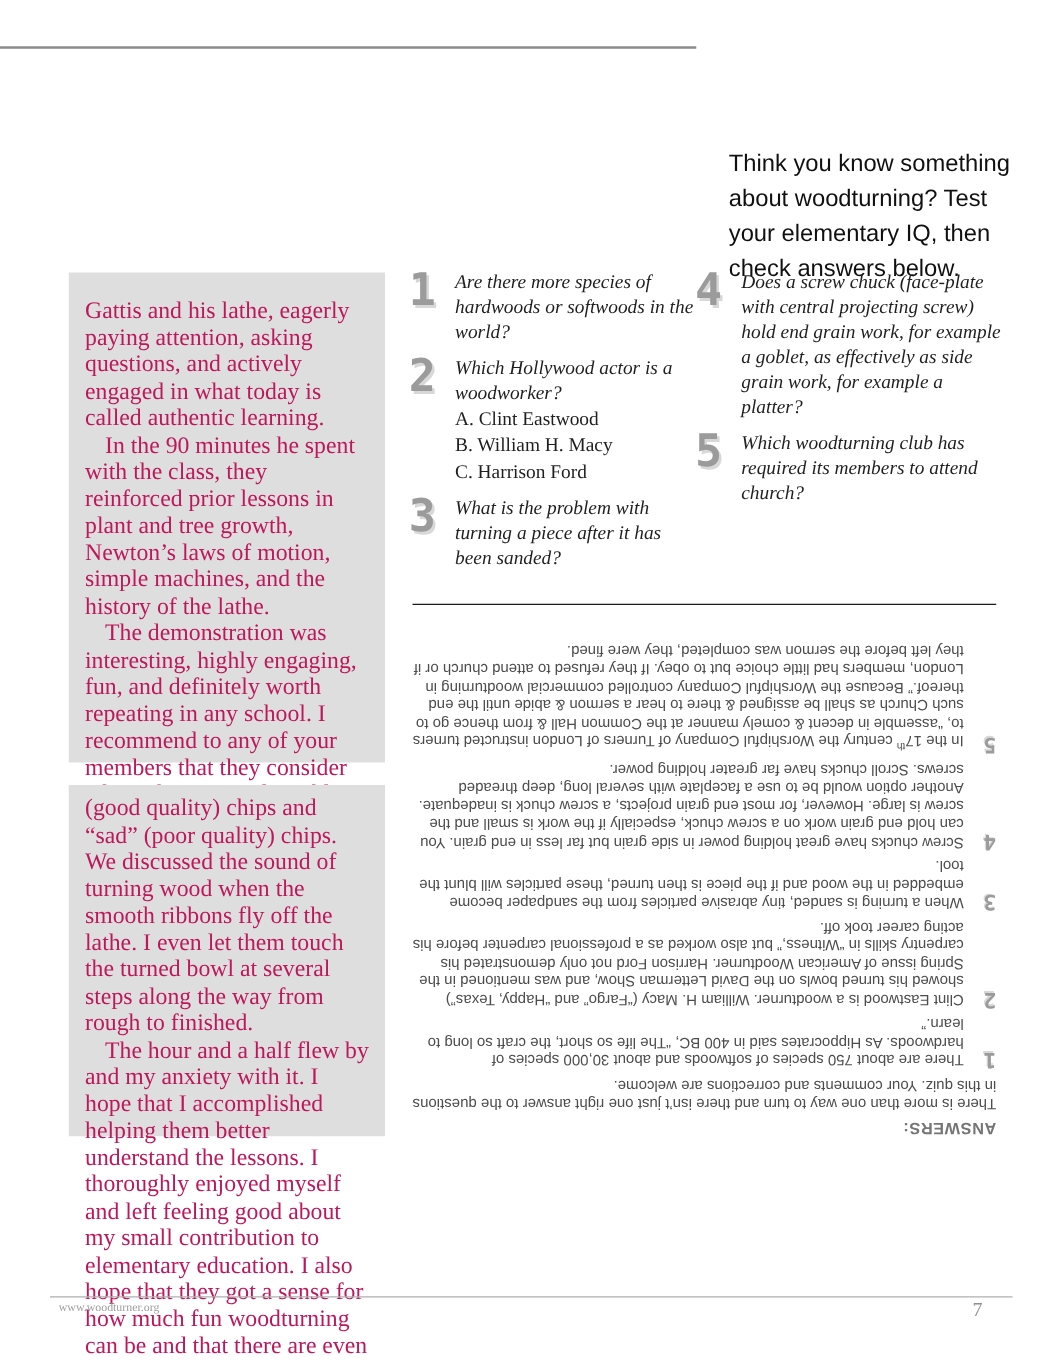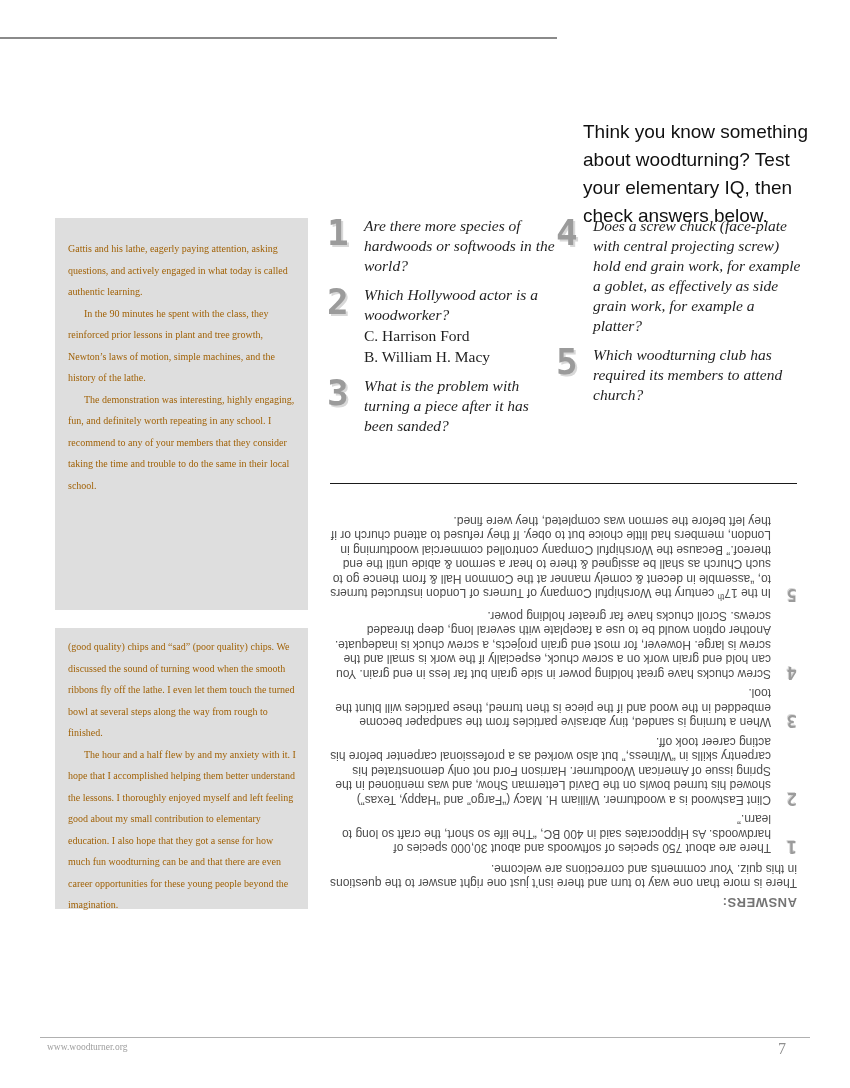--- a/index.html
+++ b/index.html
@@ -13,22 +13,22 @@
   .t-the{font-size:40px;line-height:1;margin-left:48px;color:#1b1b1b;}
   .t-quizzical{font-size:58px;line-height:1;margin-top:-24px;color:#a2a2a2;letter-spacing:-1px;}
   .t-woodturner{font-size:43px;line-height:1;margin-top:-13px;color:#1b1b1b;letter-spacing:-1px;}
   .t-byline{font-size:15px;text-align:right;margin-top:-4px;width:226px;color:#2a2a2a;}
 
   .intro-text{position:absolute;left:583px;top:118px;width:225px;
         font-family:"Liberation Sans",sans-serif;font-size:19px;line-height:28px;color:#101010;}
 
   
   .side-block{position:absolute;left:55px;width:253px;background:#dedede;
-        box-sizing:border-box;padding:20px 12px 0 13px;color:#a16207;
-        font-size:10px;line-height:21.5px;}
+        box-sizing:border-box;padding:20px 12px 0 13px;color:#be185d;
+        font-size:19px;line-height:21.5px;}
   .side-block-1{top:218px;height:392px;}
   .side-block-2{top:628px;height:281px;padding-top:8px;}
   .side-block p{margin:0;}
   .side-block p.indent{text-indent:16px;}
 
   
   .quiz-col{position:absolute;top:216px;}
   .quiz-col-1{left:327px;width:228px;}
   .quiz-col-2{left:556px;width:247px;}
   .q-item{display:flex;margin-bottom:9px;}
@@ -84,22 +84,23 @@
 
   <section class="quiz-col quiz-col-1">
     <div class="q-item">
       <div class="q-num">1</div>
       <div class="q-text">Are there more species of hardwoods or softwoods in the world?</div>
     </div>
     <div class="q-item">
       <div class="q-num">2</div>
       <div class="q-body">
         <div class="q-text">Which Hollywood actor is a woodworker?</div>
+        <div class="q-opt">A. Clint Eastwood</div>
+        <div class="q-opt">B. William H. Macy</div>
         <div class="q-opt">C. Harrison Ford</div>
-        <div class="q-opt">B. William H. Macy</div>
       </div>
     </div>
     <div class="q-item">
       <div class="q-num">3</div>
       <div class="q-text">What is the problem with turning a piece after it has been sanded?</div>
     </div>
   </section>
 
   <section class="quiz-col quiz-col-2">
     <div class="q-item">

